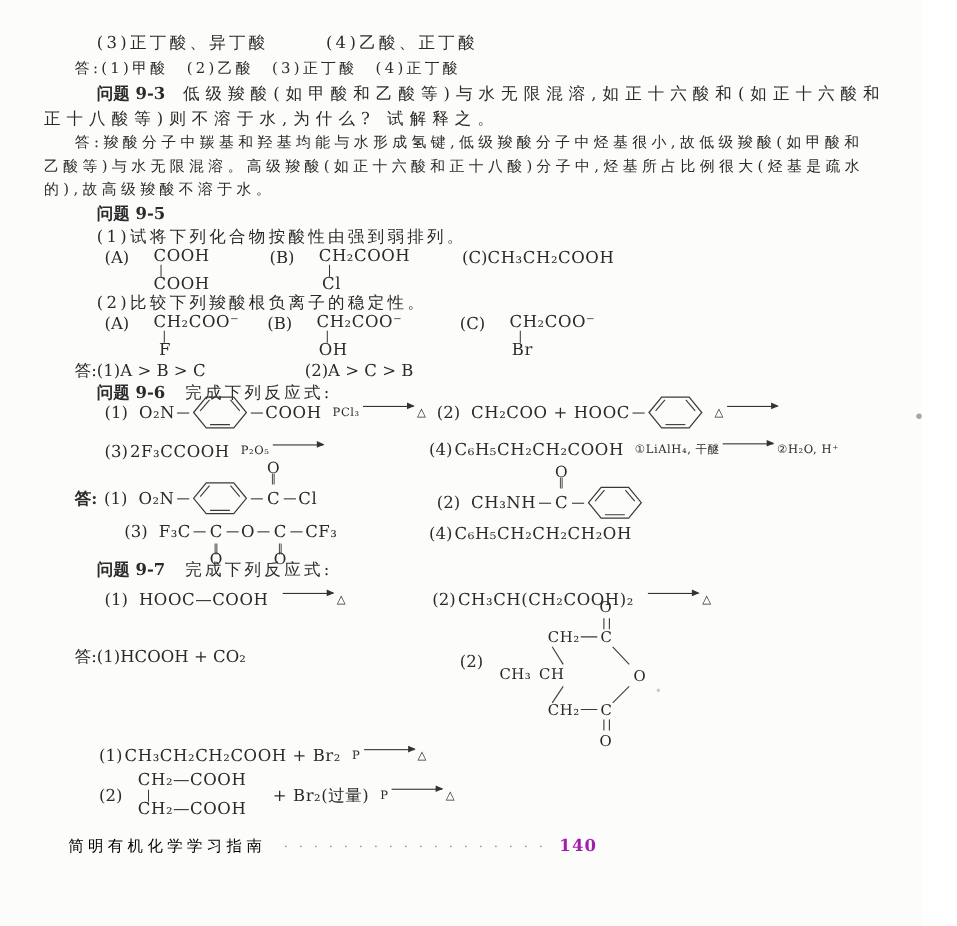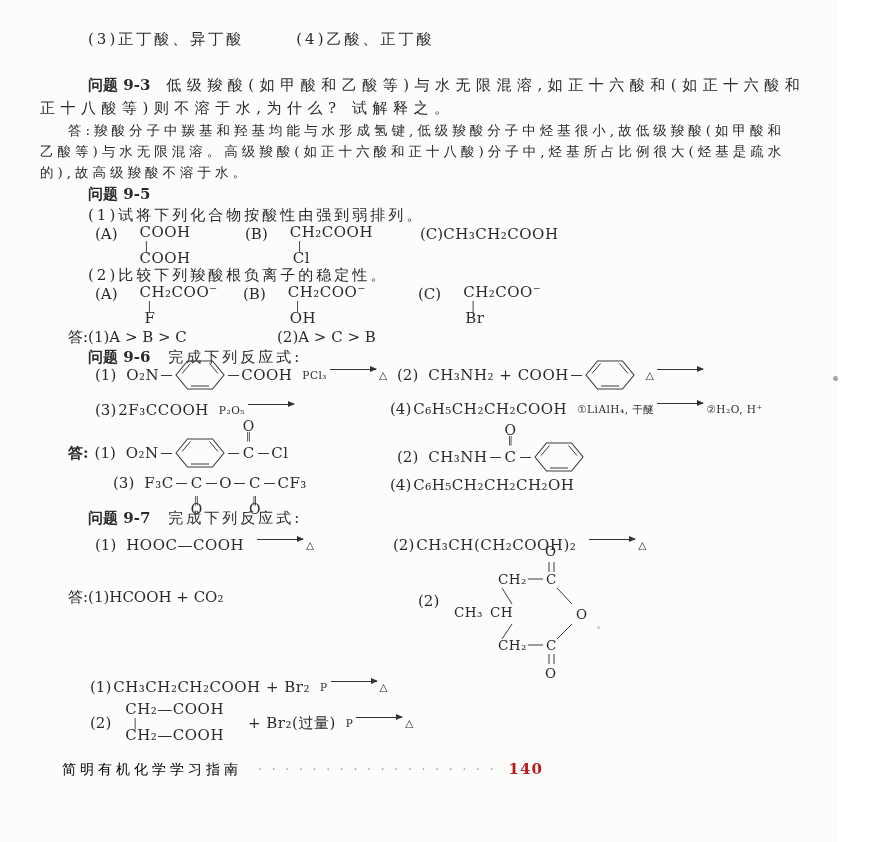--- a/index.html
+++ b/index.html
@@ -32,31 +32,32 @@
   .ab,.be{font-size:10.5px;line-height:13px;height:13px;white-space:nowrap;padding:0 3px;letter-spacing:.5px;}
   .al{position:relative;height:1px;background:#333;min-width:46px;align-self:stretch;}
   .al::after{content:"";position:absolute;right:-1px;top:-3px;width:0;height:0;
              border-left:7px solid #333;border-top:3px solid transparent;border-bottom:3px solid transparent;}
   .benz{flex:0 0 auto;vertical-align:middle;margin:0 1px;}
   .ringsvg{position:absolute;}
   .ringsvg text{font-family:"DejaVu Serif","Liberation Serif",serif;font-size:13.5px;fill:#262626;letter-spacing:.5px;}
   .footer{position:absolute;display:flex;align-items:baseline;}
   .ft-title{font-size:14px;color:#000000;letter-spacing:4px;}
   .ft-dots{font-size:12px;color:#9a9a9a;letter-spacing:3px;margin:0 12px 0 16px;}
-  .ft-page{font-size:15px;font-weight:bold;color:#b91c1c;letter-spacing:1px;}
+  .ft-page{font-size:15px;font-weight:bold;color:#a21caf;letter-spacing:1px;}
   .speck{position:absolute;border-radius:50%;background:#6a6a6a;}
 </style>
 </head>
 <body>
 
 <div class="page">
 
   <div class="ln ls3" style="left:88px;top:30px;">
     <span>(3)正丁酸、异丁酸</span><span style="margin-left:52px;">(4)乙酸、正丁酸</span>
   </div>
+  <div class="ln sm ls3" style="left:68px;top:54px;">答:(1)甲酸　(2)乙酸　(3)正丁酸　(4)正丁酸</div>
 
   <div class="ln" style="left:88px;top:76px;">
     <span class="b">问题 9-3</span><span class="ls5" style="margin-left:16px;">低级羧酸(如甲酸和乙酸等)与水无限混溶,如正十六酸和(如正十六酸和</span>
   </div>
   <div class="ln ls5" style="left:40px;top:99px;">正十八酸等)则不溶于水,为什么? 试解释之。</div>
   <div class="ln sm ls4" style="left:68px;top:122px;">答:羧酸分子中羰基和羟基均能与水形成氢键,低级羧酸分子中烃基很小,故低级羧酸(如甲酸和</div>
   <div class="ln sm ls4" style="left:40px;top:143px;">乙酸等)与水无限混溶。高级羧酸(如正十六酸和正十八酸)分子中,烃基所占比例很大(烃基是疏水</div>
   <div class="ln sm ls4" style="left:40px;top:164px;">的),故高级羧酸不溶于水。</div>
 
   <div class="ln b" style="left:88px;top:185px;">问题 9-5</div>
@@ -125,21 +126,21 @@
     <span class="fsp">COOH</span>
     <span class="arrow">
       <span class="ab">PCl₃</span>
       <span class="al"></span>
       <span class="be">△</span>
     </span>
   </div>
 
   <div class="rx" style="left:397px;top:353px;height:44px;">
     <span class="tag">(2)</span>
-    <span class="fsp">CH₃NH₂ + COOH</span>
+    <span class="fsp">CH₂COO + HOOC</span>
     <span class="bd"></span>
     <svg class="benz" width="50" height="32" viewBox="0 0 50 32">
       <polygon points="1,16 12.5,2 37.5,2 49,16 37.5,30 12.5,30" fill="none" stroke="#3a3a3a" stroke-width="1.1"></polygon>
       <line x1="7" y1="14.5" x2="15.5" y2="4.5" stroke="#3a3a3a" stroke-width="1"></line>
       <line x1="34.5" y1="4.5" x2="43" y2="14.5" stroke="#3a3a3a" stroke-width="1"></line>
       <line x1="16" y1="27" x2="34" y2="27" stroke="#3a3a3a" stroke-width="1"></line>
     </svg>
     <span class="arrow">
       <span class="ab">△</span>
       <span class="al"></span>

